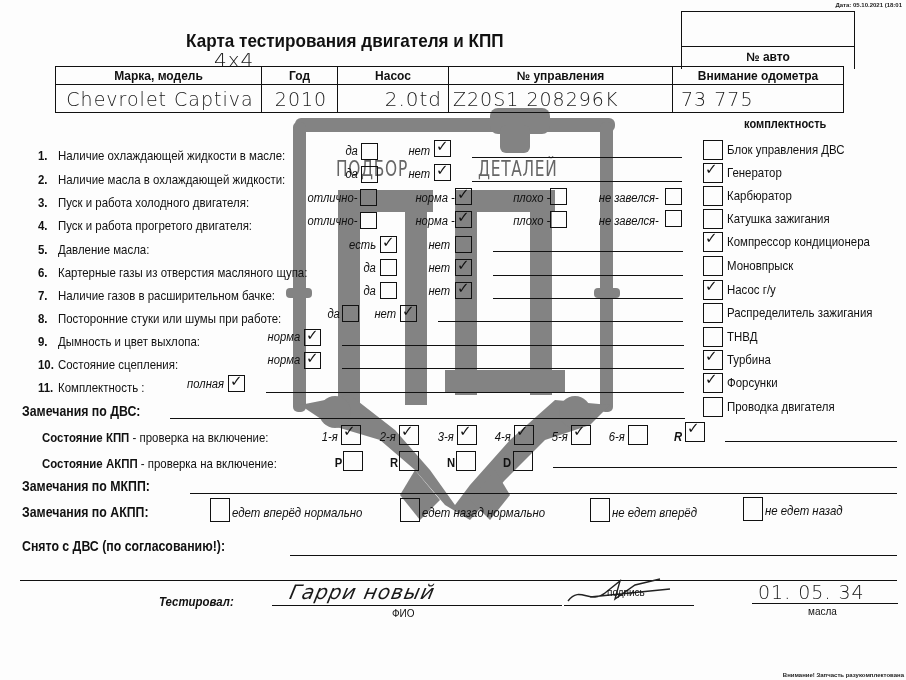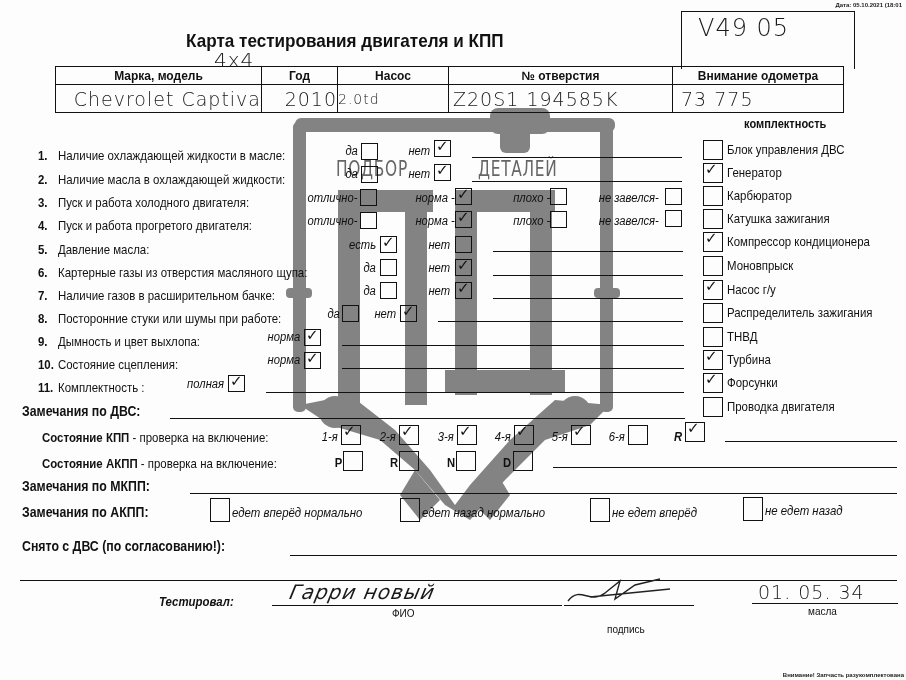--- a/index.html
+++ b/index.html
@@ -53,37 +53,37 @@
 </svg>
 <div class="wm-text" style="left:336px; top:156px;">ПОДБОР</div>
 <div class="wm-text" style="left:478px; top:156px;">ДЕТАЛЕЙ</div>
 
 <div class="tiny" style="right:4px; top:2px;">Дата: 05.10.2021 (18:01</div>
 
 <div class="abs b" style="left:186px; top:30px; font-size:19px; transform:scaleX(0.9); transform-origin:left;">Карта тестирования двигателя  и КПП</div>
 <div class="abs hand" style="left:214px; top:48px; font-size:20px;">4x4</div>
 
 <div class="abs" style="left:681px; top:11px; width:172px; height:57px; border:1.5px solid #111; border-bottom:none;">
-  <div class="abs hand" style="left:16px; top:2px; font-size:24px;">V49 05</div>
+  <div class="abs b" style="left:0; top:34px; width:172px; height:22px; border-top:1.5px solid #111; text-align:center; font-size:12px; line-height:20px;">№ авто</div>
 </div>
 
 <table class="hdr" style="left:55px; top:66px;">
   <tbody>
       <tr style="height:18px;">
     <td class="b" style="width:205px; font-size:12px;">Марка, модель</td>
     <td class="b" style="width:75px; font-size:12px;">Год</td>
     <td class="b" style="width:110px; font-size:12px;">Насос</td>
-    <td class="b" style="width:223px; font-size:12px;">№ отверстия</td>
+    <td class="b" style="width:223px; font-size:12px;">№ управления</td>
     <td class="b" style="width:170px; font-size:12px;">Внимание одометра</td>
   </tr>
   <tr style="height:28px;">
-    <td class="hand" style="font-size:19px; text-align:right; padding-left:3px;">Chevrolet Captiva</td>
-    <td class="hand" style="font-size:19px; text-align:right; padding-left:3px;">2010</td>
-    <td class="hand" style="font-size:14px; text-align:left; padding-right:6px;">2.0td</td>
-    <td class="hand" style="font-size:19px; text-align:left; padding-left:4px;">Z20S1 194585K</td>
+    <td class="hand" style="font-size:19px; text-align:center; padding-left:3px;">Chevrolet Captiva</td>
+    <td class="hand" style="font-size:19px; text-align:center; padding-left:3px;">2010</td>
+    <td class="hand" style="font-size:20px; text-align:right; padding-right:6px;">2.0td</td>
+    <td class="hand" style="font-size:19px; text-align:left; padding-left:4px;">Z20S1 208296K</td>
     <td class="hand" style="font-size:19px; text-align:left; padding-left:8px;">73 775</td>
   </tr>
 </tbody>
   </table>
 
 <div>
 
   <div>
     <div class="lbl b" style="left:38px; top:148px;">1.</div>
     <div class="lbl" style="left:58px; top:148px;">Наличие охлаждающей жидкости в масле:</div>
@@ -347,19 +347,19 @@
 
 <div>
   <div class="lbl b it" style="left:159px; top:594px;">Тестировал:</div>
   <div class="abs hand it" style="left:290px; top:580px; font-size:20px; transform:skewX(-12deg);">Гарри новый</div>
   <div class="line" style="left:272px; top:605px; width:290px;"></div>
   <div class="abs" style="left:392px; top:608px; font-size:10px;">ФИО</div>
   <svg class="abs" style="left:560px; top:575px;" width="130" height="32">
       <path d="M8 26 C20 10, 30 30, 45 18 L60 6 L55 24 L75 10 L100 4 M30 22 L110 14" stroke="#222" stroke-width="1.4" fill="none"></path>
     </svg>
   <div class="line" style="left:564px; top:605px; width:130px;"></div>
-  <div class="abs" style="left:607px; top:624px; font-size:10px;">подпись</div>
+  <div class="abs" style="left:607px; top:587px; font-size:10px;">подпись</div>
   <div class="abs hand" style="left:758px; top:581px; font-size:19px;">01. 05. 34</div>
   <div class="line" style="left:752px; top:603px; width:146px;"></div>
   <div class="abs" style="left:808px; top:606px; font-size:10px;">масла</div>
 </div>
 
 <div class="tiny" style="right:2px; top:672px;">Внимание! Запчасть разукомплектована</div>
 
 </body></html>

